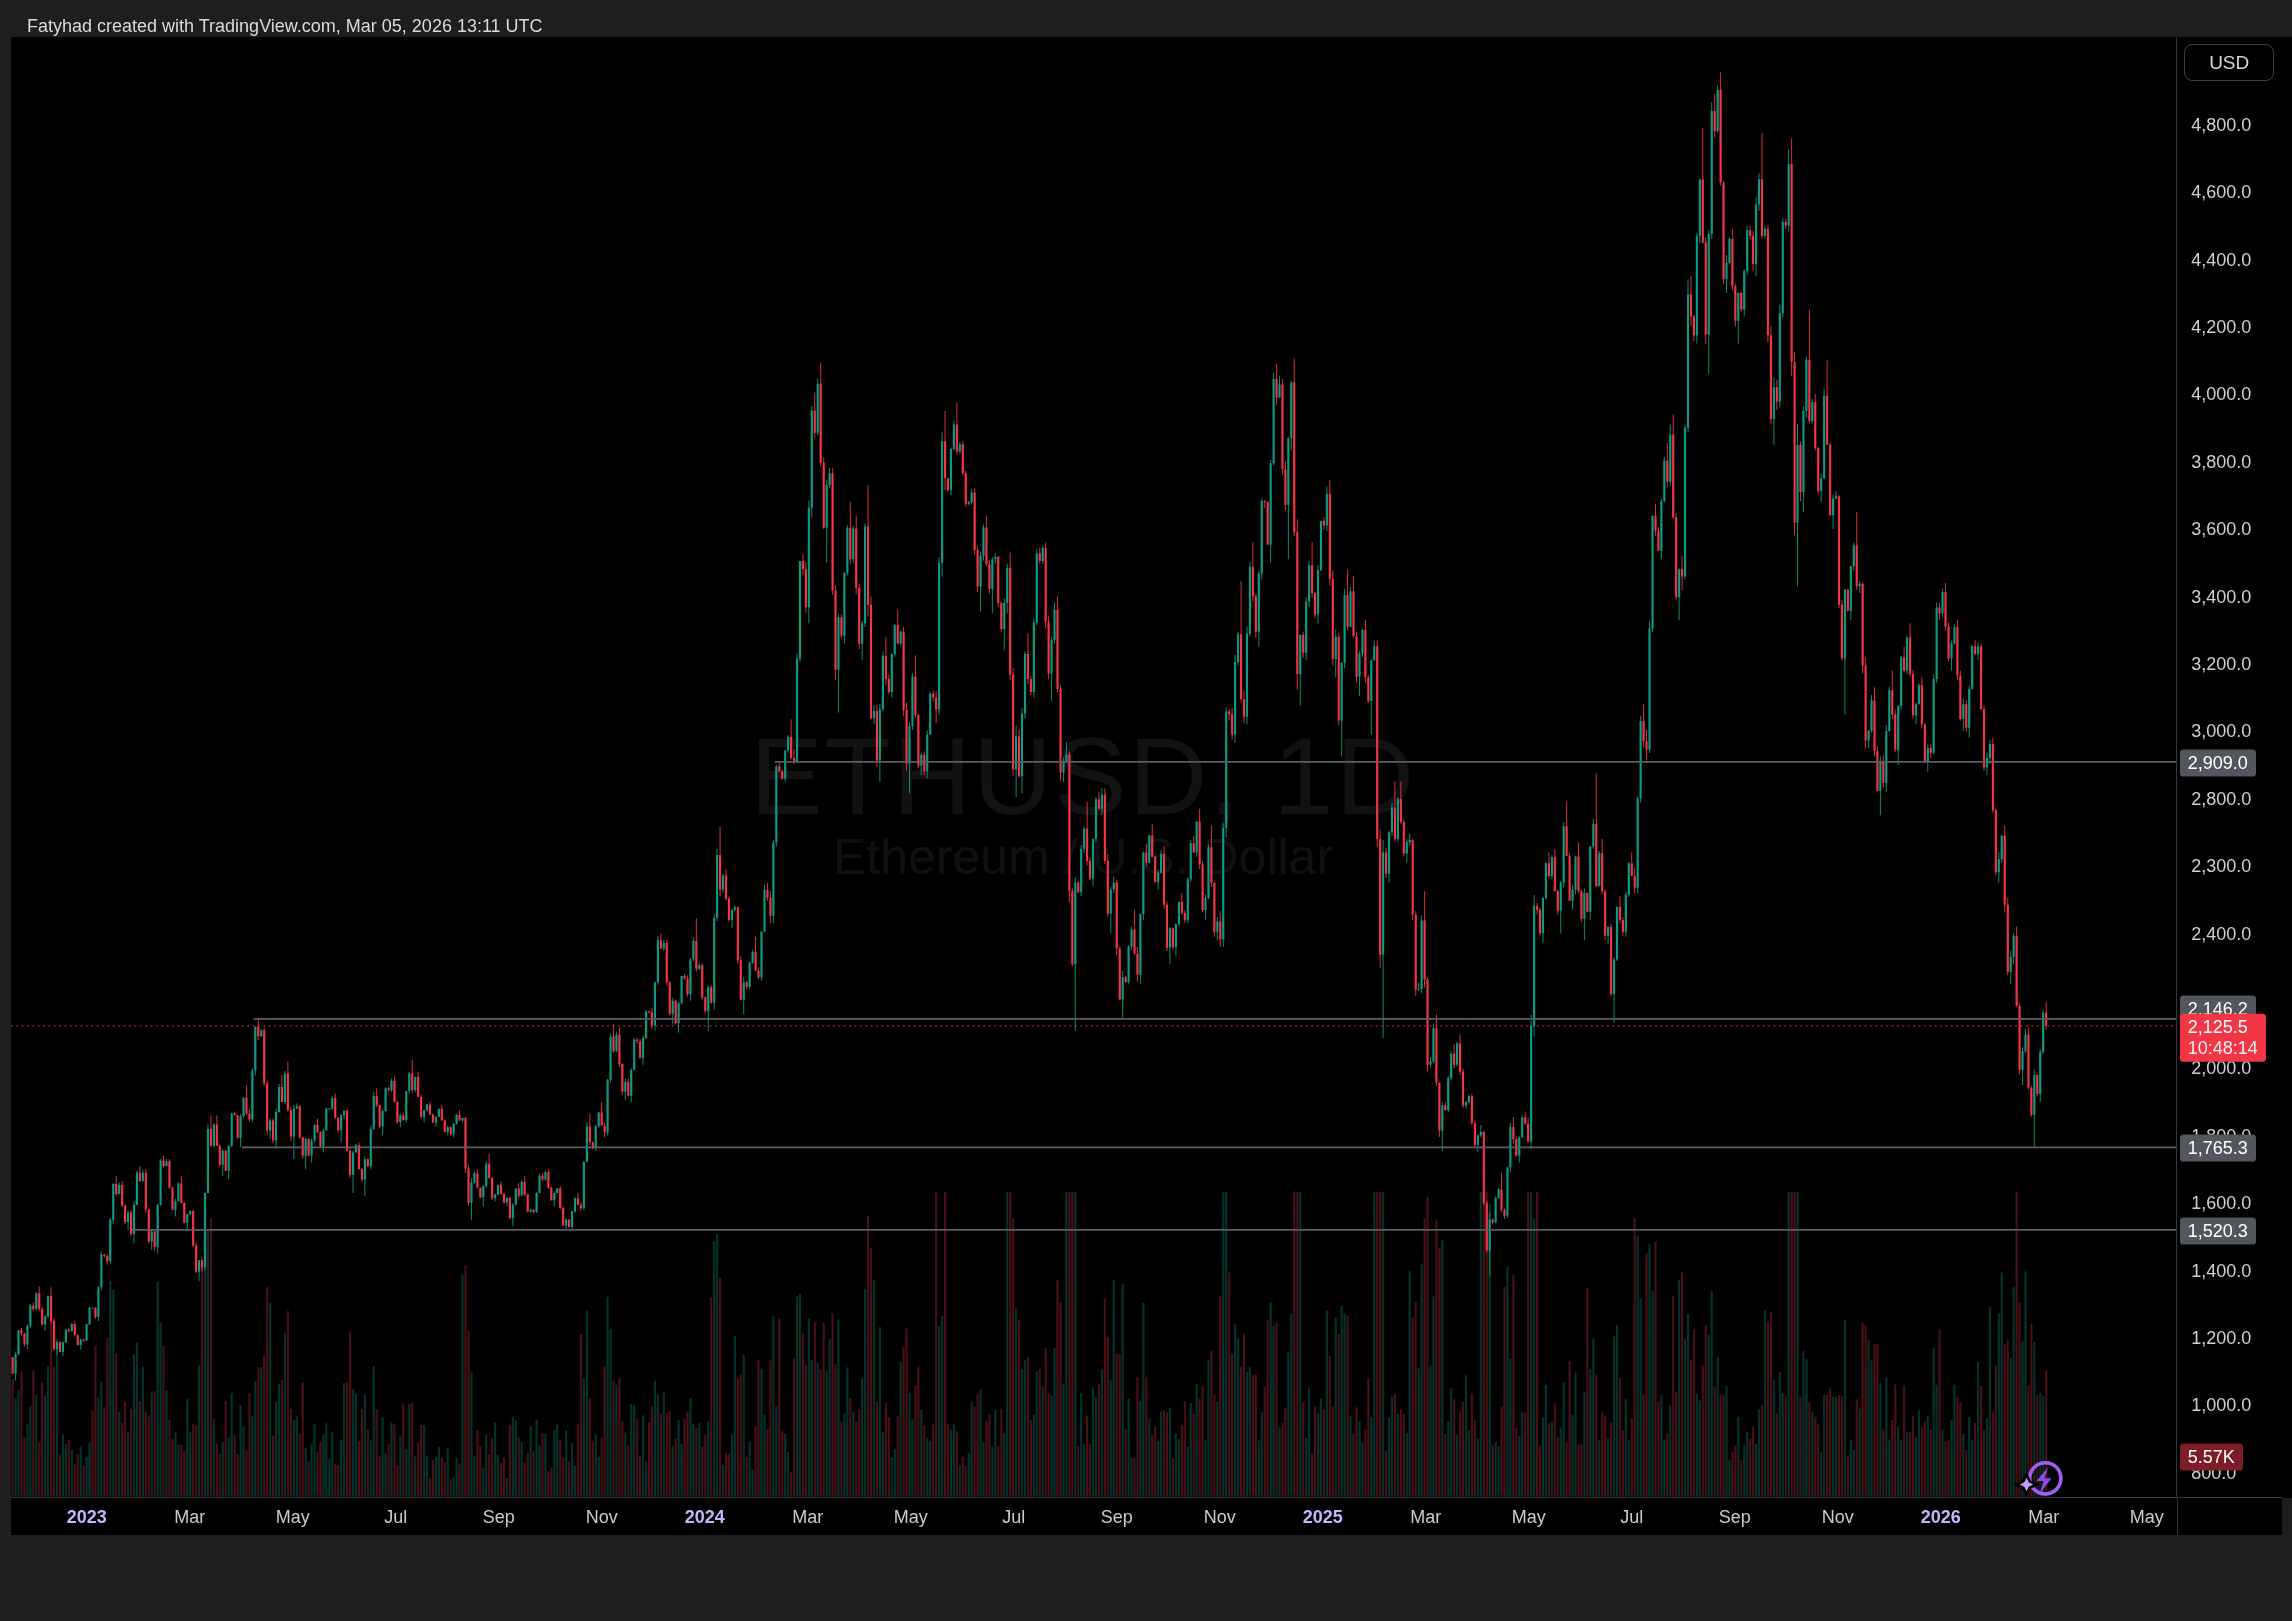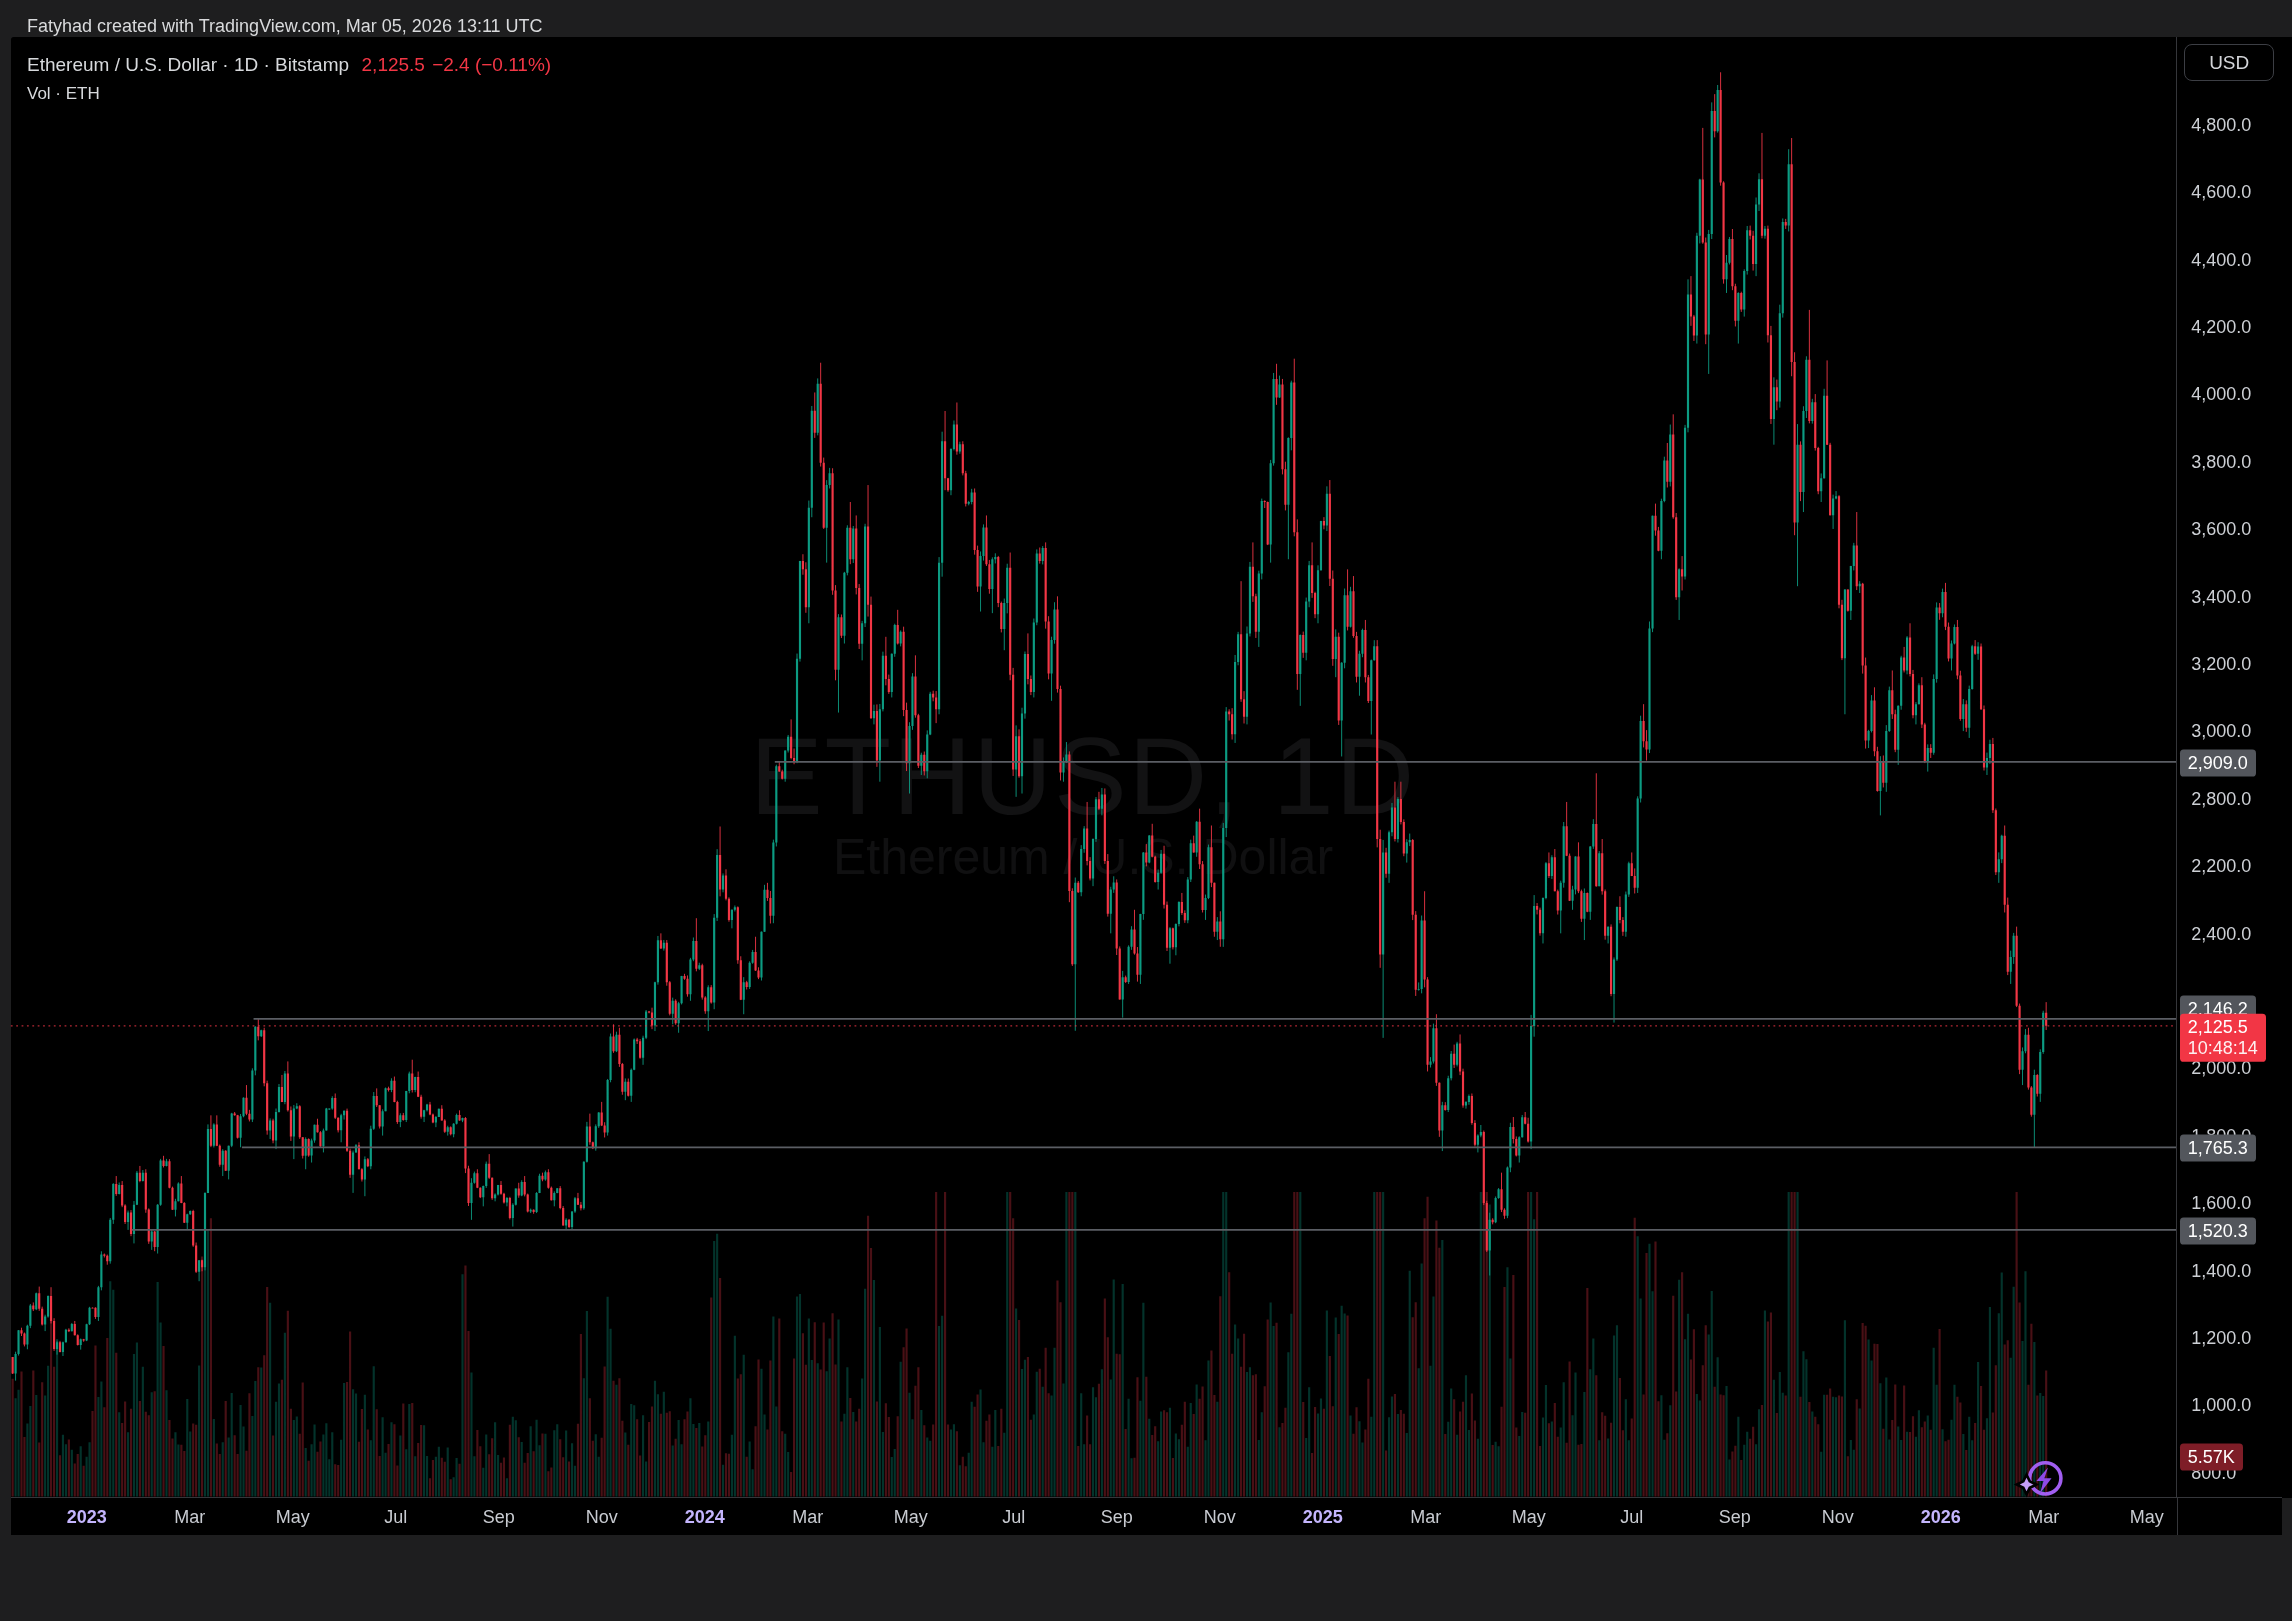--- a/index.html
+++ b/index.html
@@ -52,40 +52,36 @@
       <path d="M14.0 1515.1V1534.1M23.9 1482.4V1491.7M27.2 1487.8V1503.3M37.1 1454.2V1463.8M43.7 1436.5V1463.6M47.0 1458.9V1480.0M56.9 1437.2V1477.7M60.3 1471.8V1508.3M66.9 1497.1V1510.0M76.8 1483.1V1487.3M83.4 1474.9V1491.1M86.7 1489.8V1502.3M93.3 1494.9V1498.1M103.2 1459.8V1460.6M106.5 1459.6V1472.6M116.4 1399.6V1404.0M119.7 1400.8V1412.1M129.7 1313.1V1335.2M136.3 1318.7V1347.8M139.6 1344.6V1366.6M146.2 1351.1V1380.2M156.1 1301.8V1320.0M162.7 1305.5V1354.1M166.0 1349.2V1388.8M172.6 1374.4V1397.0M182.5 1290.5V1303.5M189.1 1294.2V1326.8M192.5 1324.9V1350.9M202.4 1313.1V1343.4M205.7 1342.2V1365.5M215.6 1350.7V1392.1M218.9 1387.3V1421.3M225.5 1406.4V1419.4M235.4 1245.3V1280.8M242.0 1245.3V1279.7M245.3 1277.9V1302.7M251.9 1284.2V1307.4M261.9 1241.6V1245.7M265.2 1244.8V1271.2M275.1 1211.5V1245.1M278.4 1239.2V1252.1M288.3 1137.6V1161.6M294.9 1147.5V1212.9M298.2 1206.6V1266.9M304.8 1249.1V1276.5M314.7 1200.2V1230.5M321.3 1185.1V1241.1M324.7 1235.4V1273.9M334.6 1234.0V1271.6M337.9 1269.6V1293.5M344.5 1271.0V1291.5M354.4 1249.1V1264.6M357.7 1262.9V1281.5M374.2 1220.9V1249.4M377.5 1247.6V1264.4M387.4 1237.8V1286.1M390.8 1282.5V1315.1M400.7 1275.4V1305.5M404.0 1304.3V1319.2M410.6 1293.0V1303.1M420.5 1215.2V1236.0M423.8 1234.0V1260.0M433.7 1213.3V1218.7M440.3 1202.0V1230.7M443.6 1229.0V1254.8M450.2 1242.6V1251.3M460.2 1183.2V1219.8M466.8 1196.4V1224.9M470.1 1222.3V1249.0M480.0 1230.3V1245.2M483.3 1243.3V1254.1M493.2 1234.0V1251.1M496.5 1249.6V1264.9M503.1 1257.6V1267.7M513.0 1239.7V1251.3M519.6 1247.2V1309.8M523.0 1301.6V1346.5M532.9 1305.5V1326.6M536.2 1325.7V1337.7M546.1 1288.6V1316.3M549.4 1314.7V1339.7M559.3 1318.7V1334.0M562.6 1331.8V1343.8M569.2 1336.3V1361.5M579.1 1320.6V1337.3M585.7 1313.1V1335.8M589.1 1332.7V1353.7M595.7 1350.3V1355.2M605.6 1309.3V1318.9M612.2 1305.5V1327.2M615.5 1324.8V1340.4M625.4 1324.3V1350.2M628.7 1346.6V1368.4M635.3 1361.0V1371.2M645.2 1331.9V1345.4M648.5 1342.0V1351.5M658.5 1243.4V1278.2M661.8 1274.6V1283.0M671.7 1230.3V1257.3M675.0 1253.0V1270.0M684.9 1143.7V1175.5M691.5 1147.5V1191.2M694.8 1186.8V1222.3M701.4 1204.2V1224.3M711.3 1158.8V1165.6M714.6 1160.1V1182.1M724.6 1128.7V1131.4M727.9 1125.1V1149.1M737.8 1042.1V1059.5M744.4 1049.6V1100.6M747.7 1095.3V1133.7M754.3 1115.8V1144.2M764.2 1087.3V1094.0M767.5 1089.1V1112.8M777.4 1025.2V1084.5M784.0 1076.0V1116.1M787.4 1112.3V1131.9M794.0 1099.9V1120.6M803.9 922.8V1000.8M810.5 970.6V1005.3M813.8 1001.9V1029.1M823.7 1012.0V1076.1M827.0 1067.7V1116.6M833.6 1095.1V1104.8M843.5 1045.9V1084.1M846.8 1080.0V1093.2M856.8 985.7V1005.9M860.1 994.8V1031.1M870.0 850.6V861.7M873.3 859.4V870.3M883.2 803.2V847.8M886.5 835.7V853.3M896.4 618.8V641.7M899.7 627.8V684.2M909.6 438.2V488.9M916.2 405.0V520.9M919.6 510.9V590.6M929.5 522.8V664.1M932.8 653.3V759.6M939.4 686.1V712.4M949.3 560.5V629.9M955.9 575.5V663.7M959.2 652.1V724.6M969.1 541.6V688.4M972.4 666.1V802.5M979.0 786.5V856.2M989.0 711.0V765.2M992.3 753.2V774.7M1002.2 680.9V719.6M1008.8 699.7V799.6M1012.1 784.5V860.9M1022.0 731.7V801.3M1025.3 797.0V857.5M1031.9 839.1V865.8M1041.8 771.2V783.0M1045.1 771.6V807.4M1055.1 458.9V547.3M1058.4 533.6V549.1M1068.3 449.4V507.7M1074.9 492.7V530.8M1078.2 525.7V565.5M1088.1 545.4V619.3M1091.4 609.2V660.8M1101.3 575.5V631.9M1104.6 625.2V662.9M1114.5 620.7V677.9M1117.9 671.7V706.1M1127.8 616.9V759.5M1131.1 745.7V866.4M1137.7 814.3V868.4M1147.6 707.2V764.1M1150.9 754.2V776.1M1160.8 611.3V629.3M1167.4 605.6V701.9M1170.7 688.0V758.5M1180.6 665.8V773.3M1184.0 765.6V871.4M1193.9 838.9V1007.3M1197.2 991.8V1078.5M1203.8 983.7V996.9M1213.7 895.4V966.2M1217.0 957.0V983.0M1226.9 884.1V904.5M1233.5 880.3V964.6M1236.8 953.6V1023.4M1246.7 981.9V1066.3M1250.1 1056.7V1116.1M1256.7 1089.3V1097.5M1266.6 1015.8V1065.9M1269.9 1057.4V1096.0M1279.8 942.4V967.3M1286.4 919.8V957.3M1289.7 955.4V985.5M1299.6 944.3V1014.4M1302.9 1006.6V1061.8M1309.5 1035.7V1060.1M1319.5 997.0V1021.5M1322.8 1016.4V1030.4M1332.7 933.0V952.0M1339.3 902.9V970.3M1342.6 961.4V1018.8M1352.5 921.7V990.5M1355.8 985.5V1045.9M1362.4 1017.5V1057.1M1372.3 791.9V804.5M1375.6 790.7V825.7M1385.6 648.9V783.6M1388.9 771.7V807.8M1398.8 605.6V672.0M1402.1 662.9V712.3M1412.0 558.6V567.2M1415.3 560.0V608.6M1425.2 406.2V452.0M1431.8 423.1V529.7M1435.1 515.5V569.9M1445.0 400.5V598.8M1448.4 579.9V770.2M1455.0 705.2V734.5M1464.9 605.6V667.5M1468.2 660.7V690.2M1478.1 577.4V591.0M1484.7 536.0V654.3M1488.0 637.0V743.4M1494.6 706.4V809.4M1504.5 635.7V703.9M1511.1 643.2V712.1M1514.5 705.5V762.0M1524.4 692.2V762.0M1527.7 753.6V784.9M1537.6 714.7V946.1M1540.9 926.4V1080.6M1547.5 946.6V980.0M1557.4 872.8V939.5M1564.0 872.8V920.5M1567.3 914.8V956.0M1577.2 936.8V1027.3M1580.6 1017.3V1112.0M1590.5 995.1V1102.4M1593.8 1091.0V1196.3M1603.7 1132.4V1212.4M1607.0 1208.6V1269.3M1613.6 1230.6V1240.1M1623.5 1166.3V1192.4M1630.1 1155.0V1200.4M1633.4 1193.2V1236.8M1643.3 1220.9V1255.8M1646.7 1250.7V1280.1M1656.6 1262.3V1345.5M1659.9 1340.7V1397.9M1666.5 1360.2V1367.0M1676.4 1309.3V1353.3M1679.7 1349.1V1360.9M1689.6 1247.2V1276.7M1692.9 1268.9V1291.2M1702.8 1241.6V1255.4M1706.1 1248.0V1275.7M1716.1 1008.3V1021.0M1719.4 1013.4V1044.7M1729.3 951.8V980.3M1735.9 948.0V995.2M1739.2 993.3V1021.1M1749.1 895.4V955.9M1752.4 953.0V1006.0M1762.3 940.5V997.2M1765.6 993.3V1029.3M1772.2 996.5V1018.5M1782.2 863.4V990.0M1788.8 936.8V998.9M1792.1 993.1V1049.2M1798.7 1032.1V1112.3M1808.6 1000.7V1030.9M1811.9 1024.0V1044.9M1821.8 951.8V978.2M1825.1 969.6V997.6M1835.0 786.2V834.5M1838.3 815.2V849.2M1848.3 562.3V598.1M1851.6 588.3V615.5M1861.5 494.6V544.3M1868.1 462.6V579.2M1871.4 572.8V669.8M1878.0 620.9V659.3M1887.9 308.3V363.8M1891.2 351.6V380.7M1901.1 142.8V272.2M1904.4 265.2V384.3M1914.4 105.1V153.4M1921.0 80.7V207.3M1924.3 202.4V316.7M1934.2 255.7V324.0M1937.5 316.8V364.5M1944.1 325.7V348.2M1954.0 251.9V267.4M1957.3 257.7V302.1M1967.2 148.4V266.1M1973.8 251.9V382.4M1977.2 363.9V473.4M1983.8 423.8V458.0M1993.7 244.4V255.6M2000.3 154.1V420.1M2003.6 393.3V597.6M2010.2 492.8V559.5M2020.1 346.0V472.7M2026.7 440.0V503.1M2030.0 498.9V551.8M2039.9 402.4V496.8M2043.3 494.4V575.6M2053.2 552.9V679.2M2056.5 669.7V737.0M2063.1 658.1V682.9M2073.0 571.7V658.8M2079.6 650.8V752.1M2082.9 734.2V835.8M2092.8 767.4V844.4M2096.1 833.8V883.9M2102.7 843.5V879.2M2112.7 748.6V802.7M2116.0 792.4V839.8M2125.9 722.3V750.8M2132.5 695.9V755.2M2135.8 748.0V802.0M2145.7 756.1V812.9M2149.0 807.0V852.0M2155.6 830.9V846.3M2165.5 673.3V692.0M2172.1 650.8V703.5M2175.5 695.1V738.5M2185.4 692.2V758.4M2188.7 748.9V804.7M2195.3 782.0V817.1M2205.2 714.7V731.2M2211.8 718.5V792.7M2215.1 787.7V860.3M2225.0 823.9V907.7M2228.3 902.7V977.0M2238.2 921.7V1018.8M2241.6 1002.2V1088.7M2251.5 1034.6V1124.4M2254.8 1120.5V1199.3M2264.7 1147.5V1216.6M2268.0 1212.7V1246.8M2274.6 1199.3V1224.3M2284.5 1118.9V1150.0" stroke="#f23645" stroke-width="1" fill="none"></path>
       <path d="M17.3 1511.9V1533.6M20.6 1485.3V1511.9M30.5 1480.3V1501.2M33.8 1457.6V1480.3M40.4 1444.0V1461.7M50.3 1470.0V1478.9M53.6 1447.1V1470.0M63.6 1498.6V1506.2M70.2 1498.6V1509.4M73.5 1484.7V1498.6M80.1 1478.4V1486.5M90.0 1495.2V1501.6M96.6 1478.6V1496.8M99.9 1460.0V1478.6M109.8 1437.2V1470.5M113.1 1400.8V1437.2M123.0 1362.0V1408.3M126.4 1322.0V1362.0M133.0 1323.0V1333.0M142.9 1353.7V1364.4M149.5 1345.0V1377.9M152.8 1309.4V1345.0M159.4 1309.5V1318.7M169.3 1375.1V1386.3M175.9 1345.0V1392.3M179.2 1295.6V1345.0M185.8 1296.5V1301.8M195.8 1341.3V1350.6M199.1 1321.5V1341.3M209.0 1355.6V1365.3M212.3 1352.2V1355.6M222.2 1407.1V1420.0M228.8 1331.9V1415.0M232.1 1260.6V1331.9M238.7 1255.5V1279.2M248.6 1284.8V1300.4M255.2 1279.2V1307.2M258.6 1243.3V1279.2M268.5 1246.2V1270.3M271.8 1225.8V1246.2M281.7 1195.2V1250.0M285.0 1146.3V1195.2M291.6 1150.3V1156.9M301.5 1251.0V1262.3M308.1 1241.6V1273.4M311.4 1213.7V1241.6M318.0 1198.7V1230.3M328.0 1237.8V1268.8M331.3 1235.2V1237.8M341.2 1271.7V1290.3M347.8 1273.5V1290.1M351.1 1255.9V1273.5M361.0 1262.3V1279.9M364.3 1237.8V1262.3M367.6 1237.8V1238.8M370.9 1225.9V1237.8M380.8 1245.3V1261.9M384.1 1240.1V1245.3M394.1 1286.7V1311.6M397.4 1278.8V1286.7M407.3 1294.2V1317.0M413.9 1260.4V1302.1M417.2 1223.7V1260.4M427.1 1240.6V1257.7M430.4 1215.0V1240.6M437.0 1206.6V1217.1M446.9 1245.3V1252.6M453.5 1218.0V1250.6M456.9 1198.5V1218.0M463.5 1202.6V1217.1M473.4 1239.7V1246.9M476.7 1233.1V1239.7M486.6 1247.2V1253.4M489.9 1238.0V1247.2M499.8 1258.5V1263.7M506.4 1254.7V1266.4M509.7 1244.8V1254.7M516.3 1248.3V1251.0M526.3 1320.6V1343.3M529.6 1310.0V1320.6M539.5 1324.3V1336.8M542.8 1299.3V1324.3M552.7 1333.8V1337.9M556.0 1323.2V1333.8M565.9 1337.5V1342.7M572.5 1345.0V1359.9M575.8 1327.0V1345.0M582.4 1319.6V1334.9M592.4 1350.7V1352.8M599.0 1331.9V1353.3M602.3 1312.7V1331.9M608.9 1308.9V1316.8M618.8 1331.9V1340.1M622.1 1326.6V1331.9M632.0 1362.0V1368.2M638.6 1352.6V1369.9M641.9 1337.8V1352.6M651.8 1297.1V1349.0M655.2 1257.8V1297.1M665.1 1257.6V1282.0M668.4 1242.1V1257.6M678.3 1205.8V1264.5M681.6 1157.3V1205.8M688.2 1155.4V1173.8M698.1 1207.7V1219.1M704.7 1194.5V1223.5M708.0 1160.5V1194.5M717.9 1158.8V1181.0M721.3 1129.5V1158.8M731.2 1096.7V1145.0M734.5 1049.7V1096.7M741.1 1052.5V1059.1M751.0 1117.4V1131.9M757.6 1120.2V1142.4M760.9 1089.8V1120.2M770.8 1071.3V1110.0M774.1 1050.6V1071.3M780.7 1077.7V1081.6M790.7 1102.3V1129.2M797.3 1024.8V1119.4M800.6 954.5V1024.8M807.2 977.4V993.2M817.1 1015.8V1027.2M820.4 1013.1V1015.8M830.3 1096.7V1116.3M836.9 1075.0V1102.0M840.2 1062.8V1075.0M850.1 1040.2V1091.4M853.5 993.3V1040.2M863.4 940.7V1022.4M866.7 855.5V940.7M876.6 838.0V869.4M879.9 822.6V838.0M889.8 735.4V850.4M893.1 626.4V735.4M903.0 567.0V677.9M906.3 458.5V567.0M912.9 428.5V483.3M922.9 541.6V589.2M926.2 528.5V541.6M936.1 689.2V747.7M942.7 639.5V709.7M946.0 589.2V639.5M952.6 590.2V624.4M962.5 695.9V718.7M965.8 587.9V695.9M975.7 793.8V802.0M982.3 791.9V849.1M985.7 732.1V791.9M995.6 729.8V772.5M998.9 697.8V729.8M1005.5 705.3V718.5M1015.4 810.7V852.1M1018.7 755.4V810.7M1028.6 842.7V855.1M1035.2 820.1V861.1M1038.5 774.6V820.1M1048.4 628.2V791.9M1051.8 492.7V628.2M1061.7 501.2V547.3M1065.0 474.0V501.2M1071.6 496.1V504.0M1081.5 560.5V562.5M1084.8 549.9V560.5M1094.7 620.7V654.8M1098.0 589.1V620.7M1107.9 624.4V657.5M1111.2 621.8V624.4M1121.2 673.3V702.3M1124.5 633.8V673.3M1134.4 822.0V859.2M1141.0 796.6V866.8M1144.3 730.1V796.6M1154.2 695.0V772.5M1157.5 618.0V695.0M1164.1 611.8V626.3M1174.0 714.7V752.0M1177.3 680.5V714.7M1187.3 850.2V862.6M1190.6 842.3V850.2M1200.5 985.7V1076.5M1207.1 948.0V996.2M1210.4 925.0V948.0M1220.3 936.8V981.0M1223.6 892.5V936.8M1230.2 887.1V902.9M1240.1 993.2V1020.1M1243.4 985.3V993.2M1253.4 1091.0V1115.9M1260.0 1057.2V1096.3M1263.3 1037.8V1057.2M1273.2 1020.5V1088.4M1276.5 951.7V1020.5M1283.1 932.8V963.1M1293.0 974.4V984.7M1296.3 953.3V974.4M1306.2 1036.5V1058.2M1312.8 1031.8V1057.5M1316.2 1007.1V1031.8M1326.1 981.9V1027.4M1329.4 941.5V981.9M1336.0 917.6V951.8M1345.9 1002.6V1016.1M1349.2 946.0V1002.6M1359.1 1028.9V1040.3M1365.7 924.5V1048.7M1369.0 794.4V924.5M1378.9 739.2V819.9M1382.3 708.2V739.2M1392.2 707.2V800.3M1395.5 632.7V707.2M1405.4 640.4V705.3M1408.7 559.4V640.4M1418.6 517.2V607.9M1421.9 423.1V517.2M1428.5 429.3V443.8M1438.4 489.0V563.5M1441.7 427.1V489.0M1451.7 709.1V752.6M1458.3 671.5V728.9M1461.6 631.0V671.5M1471.5 636.7V685.8M1474.8 581.6V636.7M1481.4 551.2V586.8M1491.3 711.0V735.8M1497.9 740.1V804.5M1501.2 664.5V740.1M1507.8 660.2V699.7M1517.8 729.8V755.7M1521.1 703.5V729.8M1531.0 737.3V782.8M1534.3 721.5V737.3M1544.2 951.8V1065.6M1550.8 929.2V975.5M1554.1 901.6V929.2M1560.7 892.0V936.8M1570.6 940.5V952.9M1573.9 937.9V940.5M1583.9 1104.2V1105.2M1587.2 1027.8V1104.2M1597.1 1185.1V1188.8M1600.4 1148.2V1185.1M1610.3 1234.0V1262.2M1616.9 1203.9V1239.3M1620.2 1176.5V1203.9M1626.8 1165.2V1188.9M1636.7 1230.3V1234.4M1640.0 1223.7V1230.3M1650.0 1267.9V1278.2M1653.3 1263.9V1267.9M1663.2 1362.0V1396.1M1669.8 1337.5V1364.6M1673.1 1327.9V1337.5M1683.0 1303.6V1357.3M1686.3 1258.2V1303.6M1696.2 1269.8V1290.1M1699.5 1247.5V1269.8M1709.4 1145.6V1274.5M1712.8 1011.6V1145.6M1722.7 1002.6V1042.1M1726.0 963.7V1002.6M1732.6 957.1V978.1M1742.5 985.7V1016.7M1745.8 922.5V985.7M1755.7 993.2V1005.6M1759.0 956.3V993.2M1768.9 997.0V1025.9M1775.5 945.2V1018.0M1778.9 920.1V945.2M1785.5 952.6V989.4M1795.4 1034.6V1044.9M1802.0 1071.3V1109.7M1805.3 1012.6V1071.3M1815.2 998.8V1040.2M1818.5 963.7V998.8M1828.4 891.6V991.3M1831.7 804.9V891.6M1841.6 701.6V836.8M1845.0 575.9V701.6M1854.9 559.5V614.8M1858.2 514.1V559.5M1864.8 485.2V537.9M1874.7 635.7V666.8M1881.3 477.7V643.6M1884.6 328.7V477.7M1894.5 263.2V374.6M1897.8 200.3V263.2M1907.7 261.3V373.4M1911.1 123.8V261.3M1917.7 100.4V146.5M1927.6 293.3V311.9M1930.9 266.9V293.3M1940.8 327.1V358.2M1947.4 302.7V345.6M1950.7 257.0V302.7M1960.6 228.4V294.8M1963.9 200.1V228.4M1970.5 255.3V263.2M1980.5 432.5V467.7M1987.1 349.7V448.3M1990.4 247.8V349.7M1997.0 183.4V251.9M2006.9 496.5V583.4M2013.5 458.9V549.2M2016.8 401.8V458.9M2023.4 449.1V470.1M2033.3 534.1V548.6M2036.6 441.9V534.1M2046.6 556.7V575.3M2049.9 554.1V556.7M2059.8 658.3V734.9M2066.4 632.0V682.0M2069.7 609.0V632.0M2076.3 651.9V654.5M2086.2 816.3V826.7M2089.5 782.1V816.3M2099.4 850.2V883.3M2106.0 816.3V873.9M2109.4 770.6V816.3M2119.3 788.1V837.0M2122.6 734.1V788.1M2129.2 711.7V748.6M2139.1 786.2V798.7M2142.4 765.2V786.2M2152.3 835.2V849.6M2158.9 758.0V840.4M2162.2 678.4V758.0M2168.8 660.9V684.6M2178.8 718.5V735.1M2182.1 700.1V718.5M2192.0 786.2V802.8M2198.6 769.3V812.6M2201.9 721.5V769.3M2208.5 721.9V729.8M2218.4 846.4V856.8M2221.7 830.6V846.4M2231.6 959.3V973.8M2234.9 933.0V959.3M2244.9 1068.5V1085.0M2248.2 1044.8V1068.5M2258.1 1173.8V1194.5M2261.4 1155.4V1173.8M2271.3 1200.2V1244.6M2277.9 1174.6V1221.2M2281.2 1130.8V1174.6" stroke="#0c9b82" stroke-width="2.4" fill="none"></path>
       <path d="M14.0 1515.1V1533.6M23.9 1485.3V1488.8M27.2 1488.8V1501.2M37.1 1457.6V1461.7M43.7 1444.0V1461.3M47.0 1461.3V1478.9M56.9 1447.1V1474.9M60.3 1474.9V1506.2M66.9 1498.6V1509.4M76.8 1484.7V1486.5M83.4 1478.4V1490.9M86.7 1490.9V1501.6M93.3 1495.2V1496.8M103.2 1460.0V1461.0M106.5 1460.2V1470.5M116.4 1400.8V1402.2M119.7 1402.2V1408.3M129.7 1322.0V1333.0M136.3 1323.0V1345.9M139.6 1345.9V1364.4M146.2 1353.7V1377.9M156.1 1309.4V1318.7M162.7 1309.5V1350.5M166.0 1350.5V1386.3M172.6 1375.1V1392.3M182.5 1295.6V1301.8M189.1 1296.5V1326.2M192.5 1326.2V1350.6M202.4 1321.5V1343.2M205.7 1343.2V1365.3M215.6 1352.2V1390.6M218.9 1390.6V1420.0M225.5 1407.1V1415.0M235.4 1260.6V1279.2M242.0 1255.5V1279.2M245.3 1279.2V1300.4M251.9 1284.8V1307.2M261.9 1243.3V1245.3M265.2 1245.3V1270.3M275.1 1225.8V1243.4M278.4 1243.4V1250.0M288.3 1146.3V1156.9M294.9 1150.3V1209.6M298.2 1209.6V1262.3M304.8 1251.0V1273.4M314.7 1213.7V1230.3M321.3 1198.7V1239.7M324.7 1239.7V1268.8M334.6 1235.2V1269.8M337.9 1269.8V1290.3M344.5 1271.7V1290.1M354.4 1255.9V1264.1M357.7 1264.1V1279.9M374.2 1225.9V1248.1M377.5 1248.1V1261.9M387.4 1240.1V1284.8M390.8 1284.8V1311.6M400.7 1278.8V1305.5M404.0 1305.5V1317.0M410.6 1294.2V1302.1M420.5 1223.7V1234.0M423.8 1234.0V1257.7M433.7 1215.0V1217.1M440.3 1206.6V1230.3M443.6 1230.3V1252.6M450.2 1245.3V1250.6M460.2 1198.5V1217.1M466.8 1202.6V1224.6M470.1 1224.6V1246.9M480.0 1233.1V1244.4M483.3 1244.4V1253.4M493.2 1238.0V1251.0M496.5 1251.0V1263.7M503.1 1258.5V1266.4M513.0 1244.8V1251.0M519.6 1248.3V1304.6M523.0 1304.6V1343.3M532.9 1310.0V1326.2M536.2 1326.2V1336.8M546.1 1299.3V1314.9M549.4 1314.9V1337.9M559.3 1323.2V1332.8M562.6 1332.8V1342.7M569.2 1337.5V1359.9M579.1 1327.0V1334.9M585.7 1319.6V1333.8M589.1 1333.8V1352.8M595.7 1350.7V1353.3M605.6 1312.7V1316.8M612.2 1308.9V1326.2M615.5 1326.2V1340.1M625.4 1326.6V1348.8M628.7 1348.8V1368.2M635.3 1362.0V1369.9M645.2 1337.8V1345.0M648.5 1345.0V1349.0M658.5 1257.8V1275.4M661.8 1275.4V1282.0M671.7 1242.1V1256.6M675.0 1256.6V1264.5M684.9 1157.3V1173.8M691.5 1155.4V1187.9M694.8 1187.9V1219.1M701.4 1207.7V1223.5M711.3 1160.5V1162.5M714.6 1162.5V1181.0M724.6 1129.5V1130.6M727.9 1130.6V1145.0M737.8 1049.7V1059.1M744.4 1052.5V1096.7M747.7 1096.7V1131.9M754.3 1117.4V1142.4M764.2 1089.8V1092.9M767.5 1092.9V1110.0M777.4 1050.6V1081.6M784.0 1077.7V1113.6M787.4 1113.6V1129.2M794.0 1102.3V1119.4M803.9 954.5V993.2M810.5 977.4V1003.5M813.8 1003.5V1027.2M823.7 1013.1V1072.2M827.0 1072.2V1116.3M833.6 1096.7V1102.0M843.5 1062.8V1083.5M846.8 1083.5V1091.4M856.8 993.3V1002.6M860.1 1002.6V1022.4M870.0 855.5V861.5M873.3 861.5V869.4M883.2 822.6V846.4M886.5 846.4V850.4M896.4 626.4V635.7M899.7 635.7V677.9M909.6 458.5V483.3M916.2 428.5V516.6M919.6 516.6V589.2M929.5 528.5V659.2M932.8 659.2V747.7M939.4 689.2V709.7M949.3 589.2V624.4M955.9 590.2V656.4M959.2 656.4V718.7M969.1 587.9V675.2M972.4 675.2V802.0M979.0 793.8V849.1M989.0 732.1V758.0M992.3 758.0V772.5M1002.2 697.8V718.5M1008.8 705.3V792.8M1012.1 792.8V852.1M1022.0 755.4V798.5M1025.3 798.5V855.1M1031.9 842.7V861.1M1041.8 774.6V778.7M1045.1 778.7V791.9M1055.1 492.7V534.1M1058.4 534.1V547.3M1068.3 474.0V504.0M1074.9 496.1V528.5M1078.2 528.5V562.5M1088.1 549.9V614.1M1091.4 614.1V654.8M1101.3 589.1V630.1M1104.6 630.1V657.5M1114.5 621.8V673.3M1117.9 673.3V702.3M1127.8 633.8V753.3M1131.1 753.3V859.2M1137.7 822.0V866.8M1147.6 730.1V758.0M1150.9 758.0V772.5M1160.8 618.0V626.3M1167.4 611.8V694.0M1170.7 694.0V752.0M1180.6 680.5V769.3M1184.0 769.3V862.6M1193.9 842.3V994.9M1197.2 994.9V1076.5M1203.8 985.7V996.2M1213.7 925.0V961.2M1217.0 961.2V981.0M1226.9 892.5V902.9M1233.5 887.1V961.2M1236.8 961.2V1020.1M1246.7 985.3V1059.1M1250.1 1059.1V1115.9M1256.7 1091.0V1096.3M1266.6 1037.8V1064.7M1269.9 1064.7V1088.4M1279.8 951.7V963.1M1286.4 932.8V956.5M1289.7 956.5V984.7M1299.6 953.3V1010.1M1302.9 1010.1V1058.2M1309.5 1036.5V1057.5M1319.5 1007.1V1019.5M1322.8 1019.5V1027.4M1332.7 941.5V951.8M1339.3 917.6V965.0M1342.6 965.0V1016.1M1352.5 946.0V985.7M1355.8 985.7V1040.3M1362.4 1028.9V1048.7M1372.3 794.4V797.5M1375.6 797.5V819.9M1385.6 708.2V780.6M1388.9 780.6V800.3M1398.8 632.7V665.8M1402.1 665.8V705.3M1412.0 559.4V560.5M1415.3 560.5V607.9M1425.2 423.1V443.8M1431.8 429.3V523.8M1435.1 523.8V563.5M1445.0 427.1V594.3M1448.4 594.3V752.6M1455.0 709.1V728.9M1464.9 631.0V662.1M1468.2 662.1V685.8M1478.1 581.6V586.8M1484.7 551.2V646.1M1488.0 646.1V735.8M1494.6 711.0V804.5M1504.5 664.5V699.7M1511.1 660.2V710.0M1514.5 710.0V755.7M1524.4 703.5V756.1M1527.7 756.1V782.8M1537.6 721.5V936.8M1540.9 936.8V1065.6M1547.5 951.8V975.5M1557.4 901.6V936.8M1564.0 892.0V917.9M1567.3 917.9V952.9M1577.2 937.9V1021.4M1580.6 1021.4V1105.2M1590.5 1027.8V1093.5M1593.8 1093.5V1188.8M1603.7 1148.2V1208.8M1607.0 1208.8V1262.2M1613.6 1234.0V1239.3M1623.5 1176.5V1188.9M1630.1 1165.2V1196.4M1633.4 1196.4V1234.4M1643.3 1223.7V1253.8M1646.7 1253.8V1278.2M1656.6 1263.9V1343.2M1659.9 1343.2V1396.1M1666.5 1362.0V1364.6M1676.4 1327.9V1350.7M1679.7 1350.7V1357.3M1689.6 1258.2V1271.7M1692.9 1271.7V1290.1M1702.8 1247.5V1254.7M1706.1 1254.7V1274.5M1716.1 1011.6V1015.8M1719.4 1015.8V1042.1M1729.3 963.7V978.1M1735.9 957.1V995.1M1739.2 995.1V1016.7M1749.1 922.5V955.6M1752.4 955.6V1005.6M1762.3 956.3V995.1M1765.6 995.1V1025.9M1772.2 997.0V1018.0M1782.2 920.1V989.4M1788.8 952.6V995.1M1792.1 995.1V1044.9M1798.7 1034.6V1109.7M1808.6 1012.6V1027.1M1811.9 1027.1V1040.2M1821.8 963.7V978.1M1825.1 978.1V991.3M1835.0 804.9V827.6M1838.3 827.6V836.8M1848.3 575.9V592.4M1851.6 592.4V614.8M1861.5 514.1V537.9M1868.1 485.2V577.4M1871.4 577.4V666.8M1878.0 635.7V643.6M1887.9 328.7V353.5M1891.2 353.5V374.6M1901.1 200.3V270.7M1904.4 270.7V373.4M1914.4 123.8V146.5M1921.0 100.4V203.9M1924.3 203.9V311.9M1934.2 266.9V319.6M1937.5 319.6V358.2M1944.1 327.1V345.6M1954.0 257.0V263.2M1957.3 263.2V294.8M1967.2 200.1V263.2M1973.8 255.3V374.2M1977.2 374.2V467.7M1983.8 432.5V448.3M1993.7 247.8V251.9M2000.3 183.4V404.3M2003.6 404.3V583.4M2010.2 496.5V549.2M2020.1 401.8V470.1M2026.7 449.1V500.2M2030.0 500.2V548.6M2039.9 441.9V496.5M2043.3 496.5V575.3M2053.2 554.1V675.2M2056.5 675.2V734.9M2063.1 658.3V682.0M2073.0 609.0V654.5M2079.6 651.9V743.0M2082.9 743.0V826.7M2092.8 782.1V838.9M2096.1 838.9V883.3M2102.7 850.2V873.9M2112.7 770.6V797.5M2116.0 797.5V837.0M2125.9 734.1V748.6M2132.5 711.7V752.4M2135.8 752.4V798.7M2145.7 765.2V808.8M2149.0 808.8V849.6M2155.6 835.2V840.4M2165.5 678.4V684.6M2172.1 660.9V699.7M2175.5 699.7V735.1M2185.4 700.1V754.3M2188.7 754.3V802.8M2195.3 786.2V812.6M2205.2 721.5V729.8M2211.8 721.9V791.9M2215.1 791.9V856.8M2225.0 830.6V904.8M2228.3 904.8V973.8M2238.2 933.0V1010.1M2241.6 1010.1V1085.0M2251.5 1044.8V1123.0M2254.8 1123.0V1194.5M2264.7 1155.4V1214.2M2268.0 1214.2V1244.6M2274.6 1200.2V1221.2M2284.5 1130.8V1145.4" stroke="#f23645" stroke-width="2.4" fill="none"></path>
       <path d="M865 850.6H2430" stroke="#5b5e64" stroke-width="2" fill="none"></path>
       <path d="M283 1137.6H2430" stroke="#5b5e64" stroke-width="2" fill="none"></path>
       <path d="M270 1281.0H2430" stroke="#5b5e64" stroke-width="2" fill="none"></path>
       <path d="M147 1373.2H2430" stroke="#5b5e64" stroke-width="2" fill="none"></path>
       <path d="M12 1145.4H2430" stroke="#f23645" stroke-width="1.5" stroke-dasharray="2 4" opacity="0.75" fill="none"></path>
     </svg>
 
-  <div class="legend">
-    <div class="legend-line1"><span>Ethereum / U.S. Dollar · 1D · Bitstamp</span><span class="legend-price">2,125.5</span><span class="legend-change">−2.4 (−0.11%)</span></div>
-    <div class="legend-line2">Vol · ETH</div>
-  </div>
 
   <div class="price-axis">
     <div class="usd-button">USD</div>
     <div id="ticks">
         <div class="tick" style="top: 88px;">4,800.0</div>
         <div class="tick" style="top: 155px;">4,600.0</div>
         <div class="tick" style="top: 223px;">4,400.0</div>
         <div class="tick" style="top: 290px;">4,200.0</div>
         <div class="tick" style="top: 357px;">4,000.0</div>
         <div class="tick" style="top: 425px;">3,800.0</div>
         <div class="tick" style="top: 492px;">3,600.0</div>
         <div class="tick" style="top: 560px;">3,400.0</div>
         <div class="tick" style="top: 627px;">3,200.0</div>
         <div class="tick" style="top: 694px;">3,000.0</div>
         <div class="tick" style="top: 762px;">2,800.0</div>
-        <div class="tick" style="top: 829px;">2,200.0</div>
+        <div class="tick" style="top: 829px;">2,300.0</div>
         <div class="tick" style="top: 897px;">2,400.0</div>
         <div class="tick" style="top: 1031px;">2,000.0</div>
         <div class="tick" style="top: 1099px;">1,800.0</div>
         <div class="tick" style="top: 1166px;">1,600.0</div>
         <div class="tick" style="top: 1234px;">1,400.0</div>
         <div class="tick" style="top: 1301px;">1,200.0</div>
         <div class="tick" style="top: 1368px;">1,000.0</div>
         <div class="tick" style="top: 1436px;">800.0</div>
       </div>
     <div id="badges">

